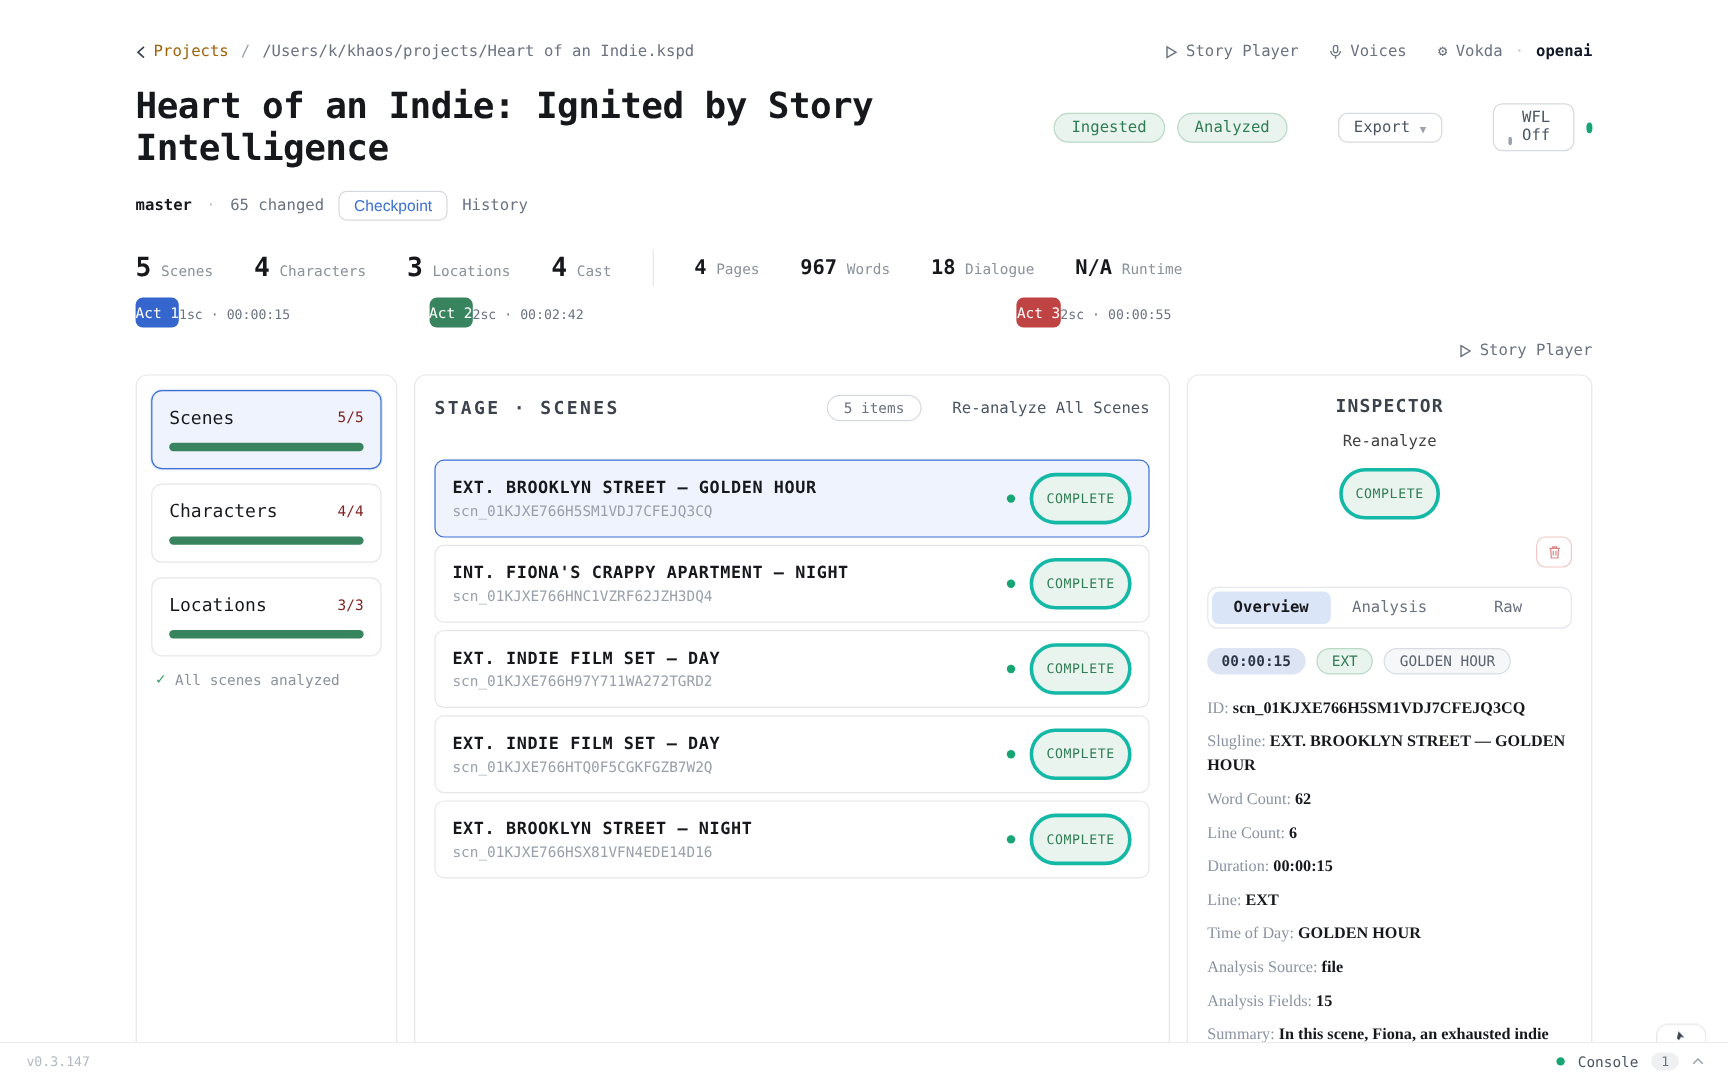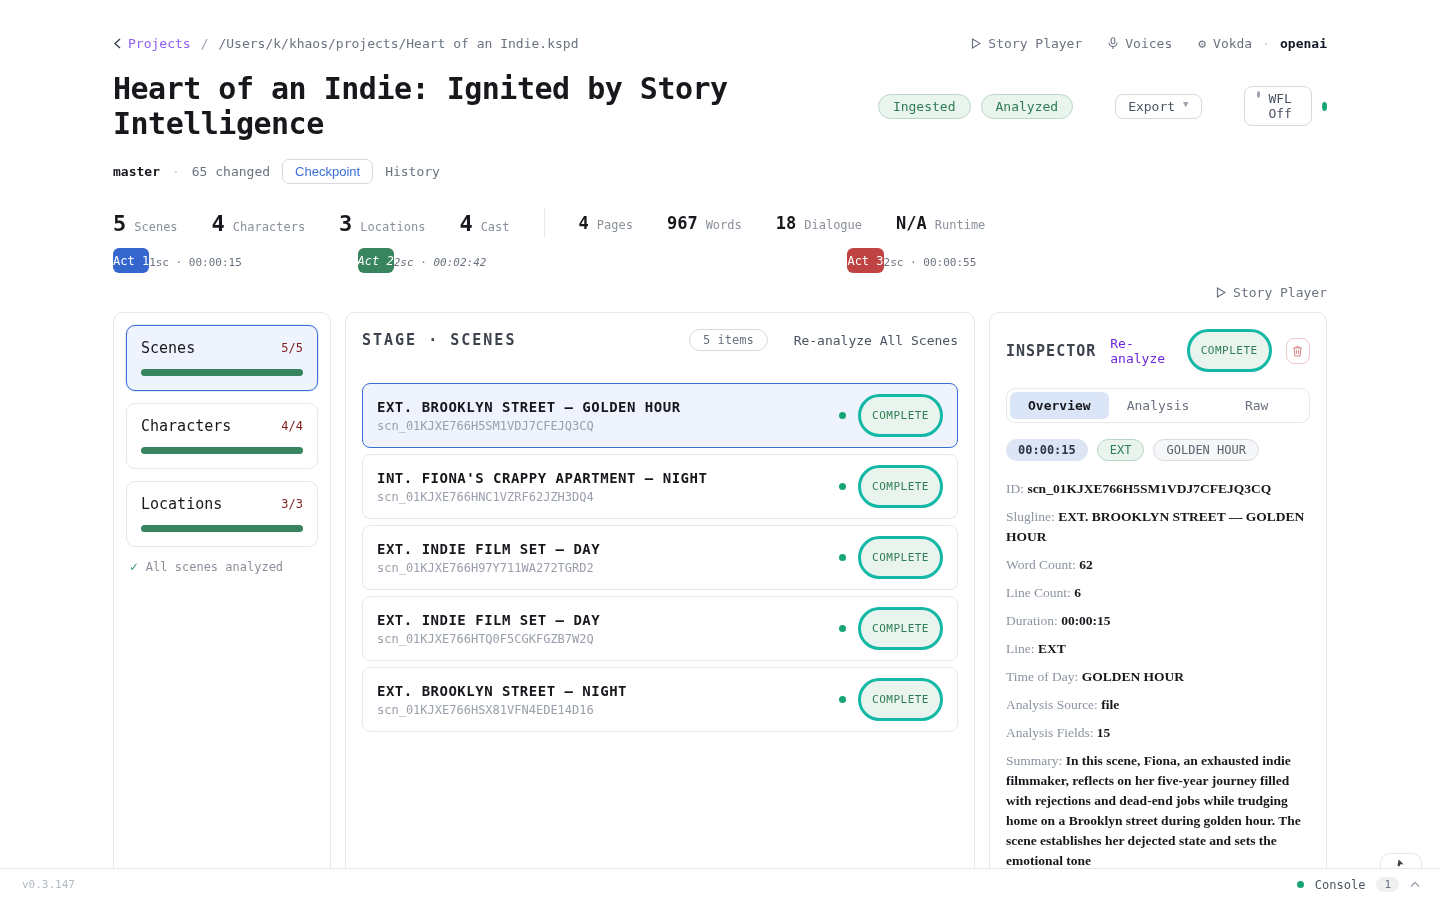--- a/index.html
+++ b/index.html
@@ -3,37 +3,37 @@
 <meta charset="utf-8">
 <style>
   * { margin:0; padding:0; box-sizing:border-box; }
   html,body { width:1440px; height:900px; overflow:hidden; background:#ffffff;
     font-family:"DejaVu Sans Mono","Liberation Mono",monospace; color:#1f2328; }
   .page { width:1214px; margin:0 auto; padding-top:36px; }
 
   
   .crumb-row { display:flex; justify-content:space-between; align-items:center; font-size:13px; }
   .crumb-left { display:flex; align-items:center; gap:10px; }
-  .crumb-back { display:flex; align-items:center; gap:6px; color:#8b5cf6; cursor:pointer;text-align:right; }
+  .crumb-back { display:flex; align-items:center; gap:6px; color:#a16207; cursor:pointer;text-align:right; }
   .crumb-sep { color:#9ca3af; }
   .crumb-path { color:#6b7280; }
   .crumb-right { display:flex; align-items:center; gap:26px; color:#6b7280; }
   .nav-link { display:flex; align-items:center; gap:7px; cursor:pointer; }
   .nav-provider { display:flex; align-items:center; gap:10px; }
   .provider-name { color:#111827; font-weight:bold; }
   .dot-sep { color:#c3c8cf; }
 
   
   .title-row { display:flex; justify-content:space-between; align-items:center; margin-top:20px; }
   .doc-title { font-size:30px; font-weight:bold; letter-spacing:-0.5px; color:#16181c; }
   .title-badges { display:flex; align-items:center; gap:10px; }
   .pill { display:inline-flex; align-items:center; border-radius:999px; white-space:nowrap; }
   .badge-green { background:#e9f4ee; border:1px solid #b9d8c6; color:#2f7d54; font-size:13px; padding:4px 14px; }
   .btn-plain { background:#fff; border:1px solid #d6d9de; color:#4b5563; font-size:13px; padding:4px 12px;
-    border-radius:8px; display:inline-flex; align-items:flex-start; gap:8px; cursor:pointer;margin-left:32px; }
+    border-radius:8px; display:inline-flex; align-items:flex-end; gap:8px; cursor:pointer;margin-left:32px; }
   .caret-down { font-size:9px; color:#9ca3af; }
   .mini-dot { width:7px; height:7px; border-radius:50%; display:inline-block; }
   .gray-dot { background:#9ca3af; }
   .green-dot { background:#17a673; }
   .status-led { width:9px; height:9px; border-radius:50%; background:#17a673; }
 
   
   .repo-row { display:flex; align-items:center; gap:12px; margin-top:18px; font-size:13px; }
   .branch { font-weight:bold; color:#16181c; }
   .changed { color:#6b7280; }
@@ -85,23 +85,23 @@
   .scene-card { display:flex; align-items:center; border:1px solid #e5e7eb; border-radius:8px;
     padding:10px 14px; margin-bottom:6px; cursor:pointer; background:#fff; }
   .scene-card.selected { border:1.5px solid #3b6fd4; background:#eef3fd; }
   .scene-slug { font-size:14px; font-weight:bold; color:#16181c; letter-spacing:0.5px; }
   .scene-id { font-size:12px; color:#9aa0ab; margin-top:4px; }
   .scene-right { margin-left:auto; display:flex; align-items:center; gap:12px; }
   .status-pill { background:#e9f4ee; border:3px solid #14b8a6; color:#2f7d54; font-size:11px;
     padding:12px 11px; border-radius:999px; letter-spacing:0.5px; }
 
   
-  .insp-head { display:flex; align-items:center; gap:14px; }
+  .insp-head { display:flex; align-items:center; gap:14px;flex-direction:column; }
   .insp-title { font-size:15px; font-weight:bold; color:#3d434d; letter-spacing:1px; }
-  .insp-reanalyze { font-size:13px; color:#6d28d9; cursor:pointer; }
+  .insp-reanalyze { font-size:13px; color:#404040; cursor:pointer; }
   .trash-btn { margin-left:auto; width:30px; height:26px; border:1px solid #f1c6c6; border-radius:8px;
     background:#fff; display:flex; align-items:center; justify-content:center; cursor:pointer; }
   .tabs { display:flex; border:1px solid #e5e7eb; border-radius:9px; padding:3px; margin-top:16px; }
   .tab { flex:1; text-align:center; font-size:13px; color:#6b7280; padding:6px 0; border-radius:6px; cursor:pointer; }
   .tab.active { background:#dbe5f8; color:#16181c; font-weight:bold; }
   .chips { display:flex; align-items:center; gap:9px; margin:16px 0 18px; }
   .chip-blue { background:#dde4f3; color:#2c3648; font-size:12px; font-weight:bold; padding:4px 12px; border-radius:999px; }
   .chip-green { background:#e9f4ee; border:1px solid #b9d8c6; color:#2f7d54; font-size:12px; padding:3px 12px; border-radius:999px; }
   .chip-gray { background:#f6f7f8; border:1px solid #d9dce1; color:#5b6370; font-size:12px; padding:3px 12px; border-radius:999px; }
   .field { font-size:13.5px; line-height:20px; margin-bottom:8px;font-family:Liberation Serif, serif; }
@@ -242,21 +242,21 @@
 
   </div>
 
   <div class="acts-row">
 
       <div class="act-col" style="width: 20%;">
         <div class="act-bar" style="background: rgb(53, 102, 205);">Act 1</div>
         <div class="act-caption">1sc · 00:00:15</div>
       </div>
 
-      <div class="act-col" style="width: 40.3%; font-style: italic;">
+      <div class="act-col" style="width: 40.3%;">
         <div class="act-bar" style="background: rgb(56, 132, 94);">Act 2</div>
         <div class="act-caption">2sc · 00:02:42</div>
       </div>
 
       <div class="act-col" style="width: 39.7%;">
         <div class="act-bar" style="background: rgb(191, 67, 67);">Act 3</div>
         <div class="act-caption">2sc · 00:00:55</div>
       </div>
 
   </div>

